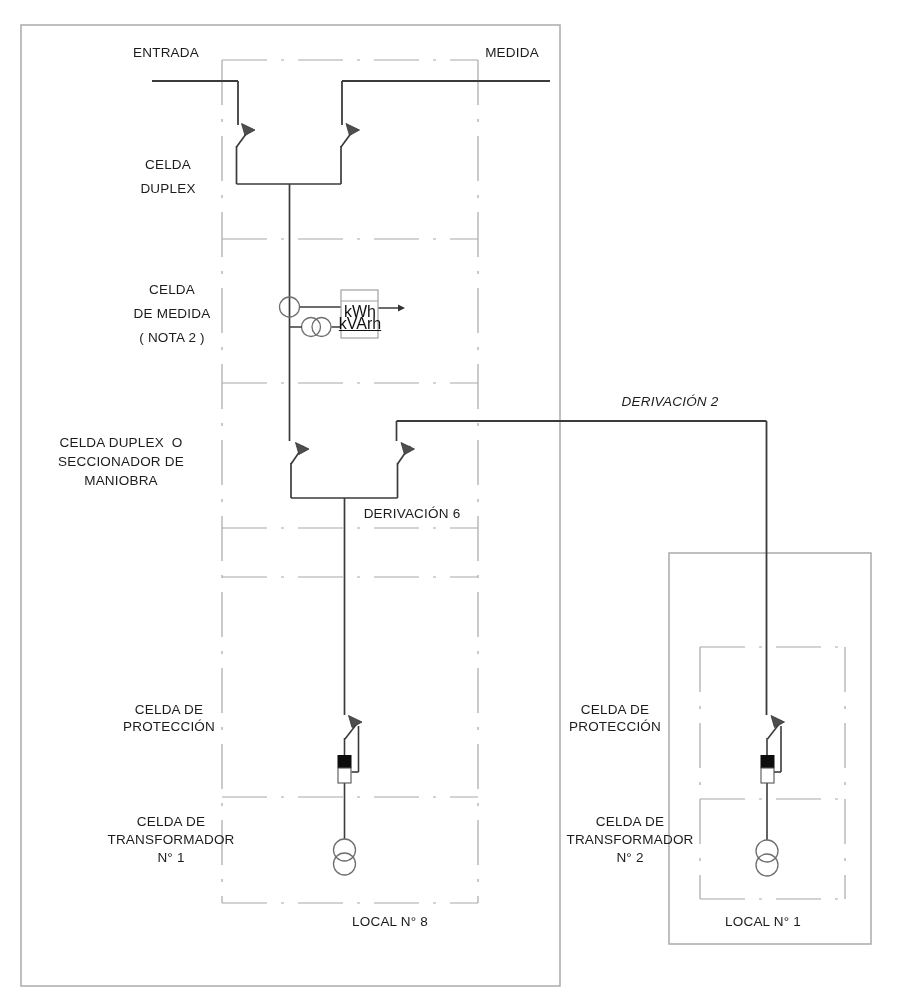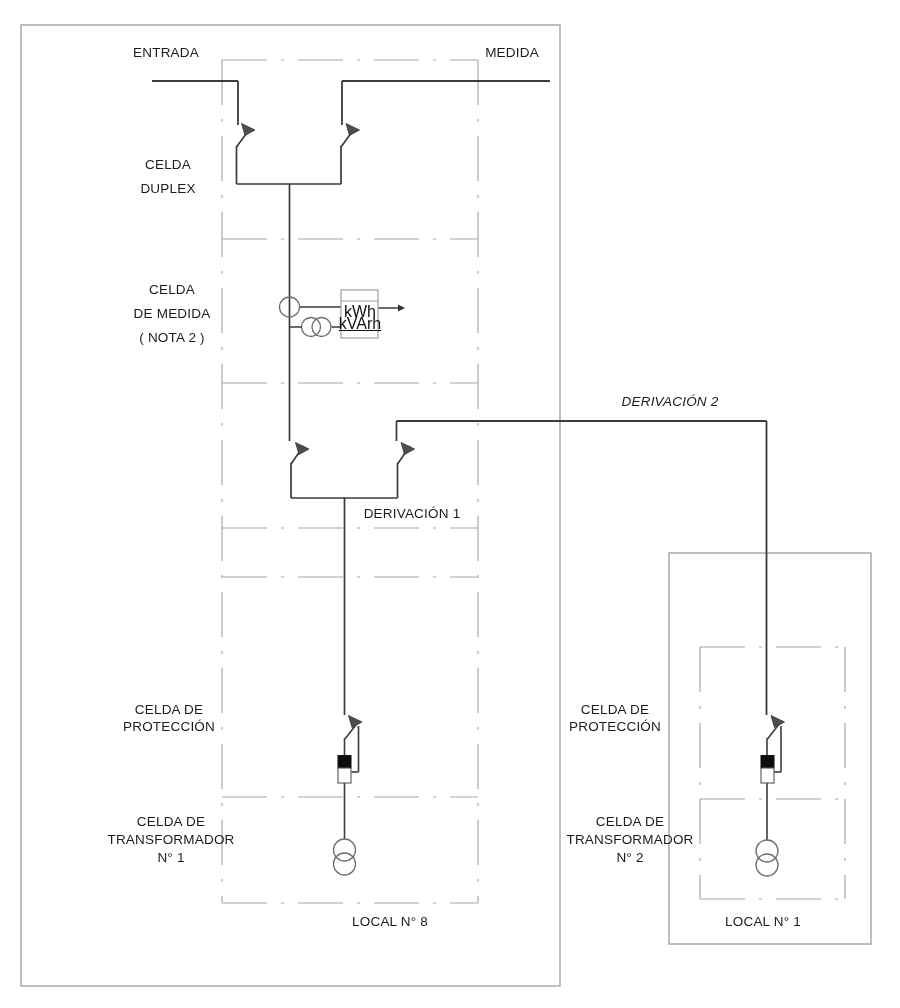--- a/index.html
+++ b/index.html
@@ -168,22 +168,25 @@
   </svg>
 
   <div class="lbl" style="left:166px;top:44px;">ENTRADA</div>
   <div class="lbl" style="left:512px;top:44px;">MEDIDA</div>
 
   <div class="lbl lh16" style="left:168px;top:153px;">CELDA
 DUPLEX</div>
   <div class="lbl lh16" style="left:172px;top:278px;">CELDA
 DE MEDIDA
 ( NOTA 2 )</div>
-
-  <div class="lbl" style="left:412px;top:505px;">DERIVACIÓN 1</div>
+  <div class="lbl lh19" style="left:121px;top:433px;">CELDA DUPLEX  O
+SECCIONADOR DE
+MANIOBRA</div>
+
+  <div class="lbl" style="left:412px;top:505px;">DERIVACIÓN 6</div>
   <div class="lbl" style="left:670px;top:393px;font-style:italic;">DERIVACIÓN 2</div>
 
   <div class="lbl" style="left:169px;top:701px;">CELDA DE
 PROTECCIÓN</div>
   <div class="lbl lh18" style="left:171px;top:813px;">CELDA DE
 TRANSFORMADOR
 N° 1</div>
   <div class="lbl" style="left:390px;top:913px;">LOCAL N° 8</div>
 
   <div class="lbl" style="left:615px;top:701px;">CELDA DE

